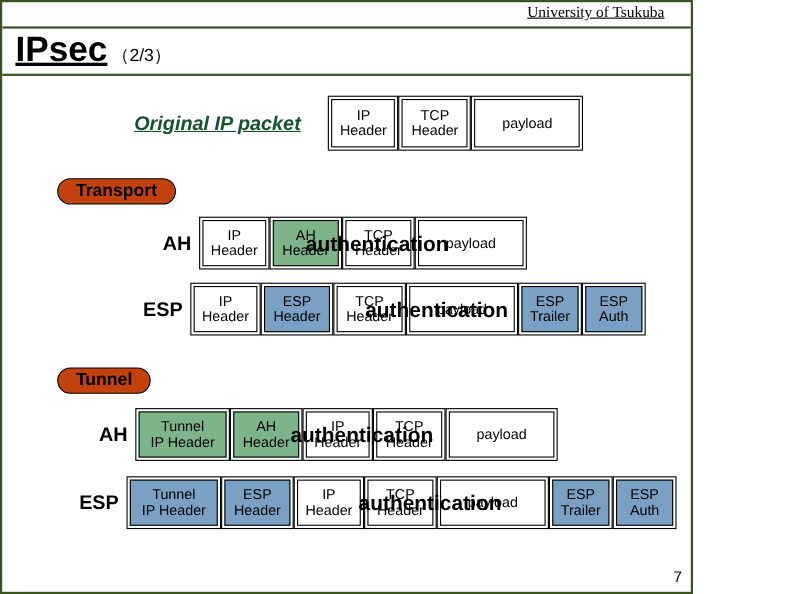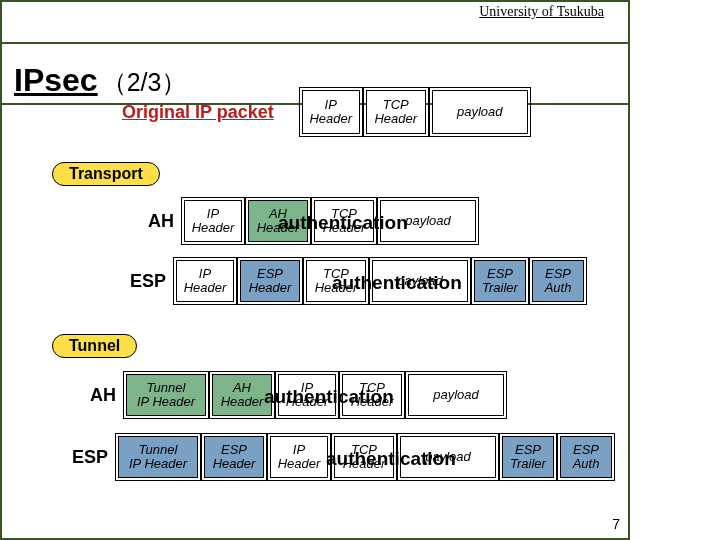--- a/index.html
+++ b/index.html
@@ -9,69 +9,68 @@
     background: #ffffff;
     border: 2px solid #3b5323;
     overflow: hidden;
   }
   .affil {
     position: absolute; top: 2px; right: 24px;
     font-family: "Times New Roman", serif; font-size: 14px;
     color: #000; text-decoration: underline;
   }
   .titlebar {
-    margin-top: 40px;
-    padding: 18px 12px 4px 12px;
+    margin-top: 22px;
+    padding: 0 12px 4px 12px;
     border-top: 2px solid #3b5323;
     border-bottom: 2px solid #3b5323;
     display: flex; align-items: baseline; gap: 4px;
   }
   .title-main {
     font-size: 32px; font-weight: bold; color: #000;
     text-decoration: underline;
   }
-  .title-sub { font-size: 25px; color: #000; }
+  .title-sub { font-size: 16px; color: #000; }
 
   .content { position: absolute; top: 74px; left: 0; right: 0; bottom: 18px; }
 
   .row { position: absolute; display: flex; align-items: center; }
 
   .lbl-orig {
-    font-size: 18px; font-weight: bold; color: #b91c1c;
-    text-decoration: underline; margin-right: 28px;
+    font-size: 18px; font-weight: bold; color: #14532d;
+    text-decoration: underline; margin-right: 28px; font-style: italic;
   }
   .lbl-proto {
     font-size: 18px; font-weight: bold; color: #000;
     margin-right: 10px; min-width: 42px; text-align: right;
   }
 
   .box {
     border: 1px solid #000; outline: 1px solid #000; outline-offset: 2px;
     height: 44px; display: flex; align-items: center; justify-content: center;
     font-size: 13px; text-align: center; line-height: 1.05;
     background: #fff;
     margin-right: 6px;
-    font-style: italic;
   }
   .box.sm { height: 42px; }
   .w-ip   { width: 58px; }
   .w-hdr  { width: 60px; }
   .w-pay  { width: 96px; }
   .w-tun  { width: 80px; }
   .w-tr   { width: 52px; }
   .bg-green { background: #7db48a; }
   .bg-blue  { background: #7aa0c4; }
 
   .auth-overlay {
     position: absolute; font-size: 19px; font-weight: bold; color: #000;
     pointer-events: none; white-space: nowrap;
   }
 
   .pill {
-    position: absolute; background: #fde047; border: 1px solid #000;
+    position: absolute; background: #c2410c; border: 1px solid #000;
     border-radius: 16px; padding: 2px 16px; font-size: 16px; font-weight: bold;
   }
 
   .slidenum {
     position: absolute; right: 8px; bottom: 6px; font-size: 14px; color: #000;
   }
 </style>
 </head>
 <body>
 

